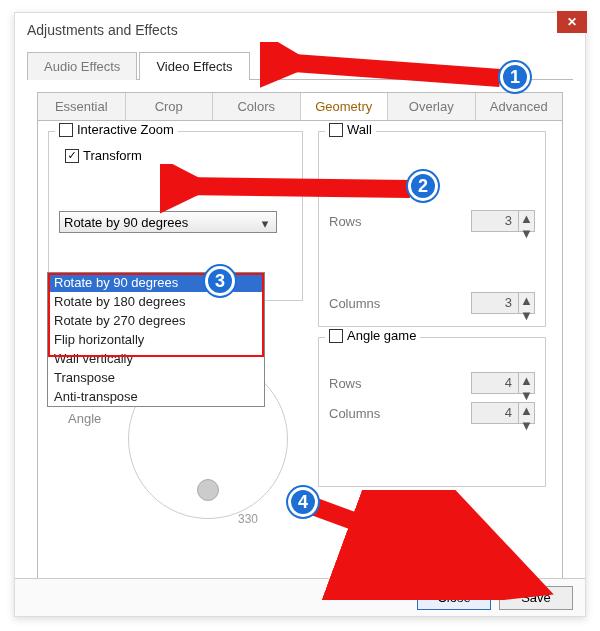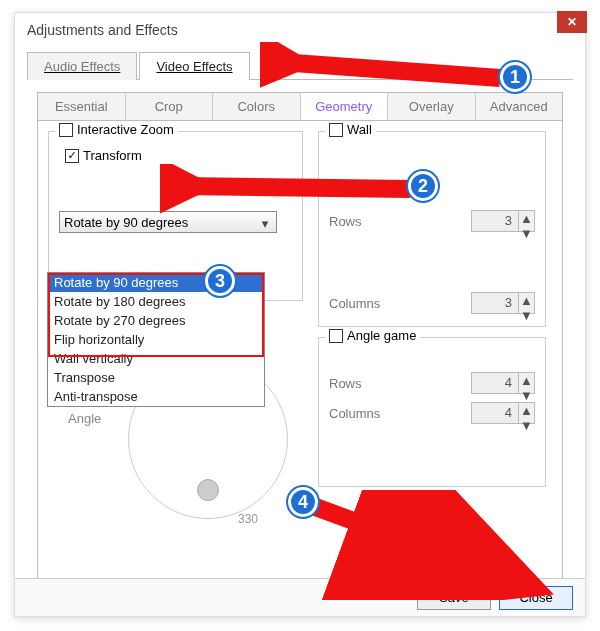--- a/index.html
+++ b/index.html
@@ -1,27 +1,27 @@
 <!DOCTYPE html>
 <html><head>
 <meta charset="utf-8">
 <style>
   * { box-sizing: border-box; font-family: "Segoe UI", Tahoma, sans-serif; font-size: 13px; }
   body { margin: 0; background: #fff; width: 600px; height: 631px; position: relative; overflow: hidden; }
   .window { position: absolute; left: 14px; top: 12px; width: 572px; height: 605px; border: 1px solid #ddd; background: #fff; box-shadow: 0 2px 8px rgba(0,0,0,.15); }
   .titlebar { height: 34px; display: flex; align-items: center; padding: 0 12px; color: #444; }
   .titlebar .title { flex: 1; font-size: 14px; }
   .close-btn { position: absolute; right: -2px; top: -2px; width: 30px; height: 22px; background: #c0392b; color: #fff; display: flex; align-items: center; justify-content: center; font-weight: bold; font-size: 12px; }
-  .tabbar1 { display: flex; border-bottom: 1px solid #bbb; margin: 4px 12px 0 12px; text-decoration: underline; }
+  .tabbar1 { display: flex; border-bottom: 1px solid #bbb; margin: 4px 12px 0 12px; }
   .tab1 { padding: 6px 16px; border: 1px solid #bbb; border-bottom: none; margin-right: 2px; background: #f3f3f3; color: #777; position: relative; top: 1px; }
   .tab1.active { background: #fff; color: #222; }
   .tabbar2 { display: flex; border: 1px solid #bbb; margin: 12px 22px 0 22px; }
   .tab2 { flex: 1; text-align: center; padding: 6px 4px; border-right: 1px solid #ccc; background: #f3f3f3; color: #777; }
   .tab2:last-child { border-right: none; }
-  .tab2.active { background: #fff; color: #8b5cf6; }
+  .tab2.active { background: #fff; color: #a16207; }
   .panel { margin: 0 22px; border: 1px solid #bbb; border-top: none; height: 470px; position: relative; background: #fff; }
   .col-left { position: absolute; left: 10px; top: 10px; width: 255px; }
   .col-right { position: absolute; left: 280px; top: 10px; width: 228px; }
   .group { border: 1px solid #ccc; margin-bottom: 10px; padding: 10px 10px 10px 10px; position: relative; }
   .group-head { position: absolute; top: -10px; left: 6px; background: #fff; padding: 0 4px; display: flex; align-items: center; gap: 4px; }
   .chk { width: 14px; height: 14px; border: 1px solid #333; display: inline-flex; align-items: center; justify-content: center; font-size: 11px; background: #fff; }
   .row { display: flex; align-items: center; justify-content: space-between; margin: 8px 0; }
   .row label { color: #777; }
   .spinner { display: flex; align-items: center; }
   .spinner .val { width: 48px; height: 22px; border: 1px solid #bbb; background: #eee; text-align: right; padding: 2px 6px; color: #555; }
@@ -144,22 +144,22 @@
                 <span>▼</span>
               </div>
           </div>
         </div>
       </div>
     </div>
 
   </div>
 
   <div class="buttons">
+    <div class="btn primary">Close</div>
     <div class="btn">Save</div>
-    <div class="btn primary">Close</div>
   </div>
 </div>
 
 <div class="dropdown" style="left:47px; top:272px;">
   <div class="opt selected">Rotate by 90 degrees</div>
   <div class="opt">Rotate by 180 degrees</div>
   <div class="opt">Rotate by 270 degrees</div>
   <div class="opt">Flip horizontally</div>
   <div class="opt">Wall vertically</div>
   <div class="opt">Transpose</div>

